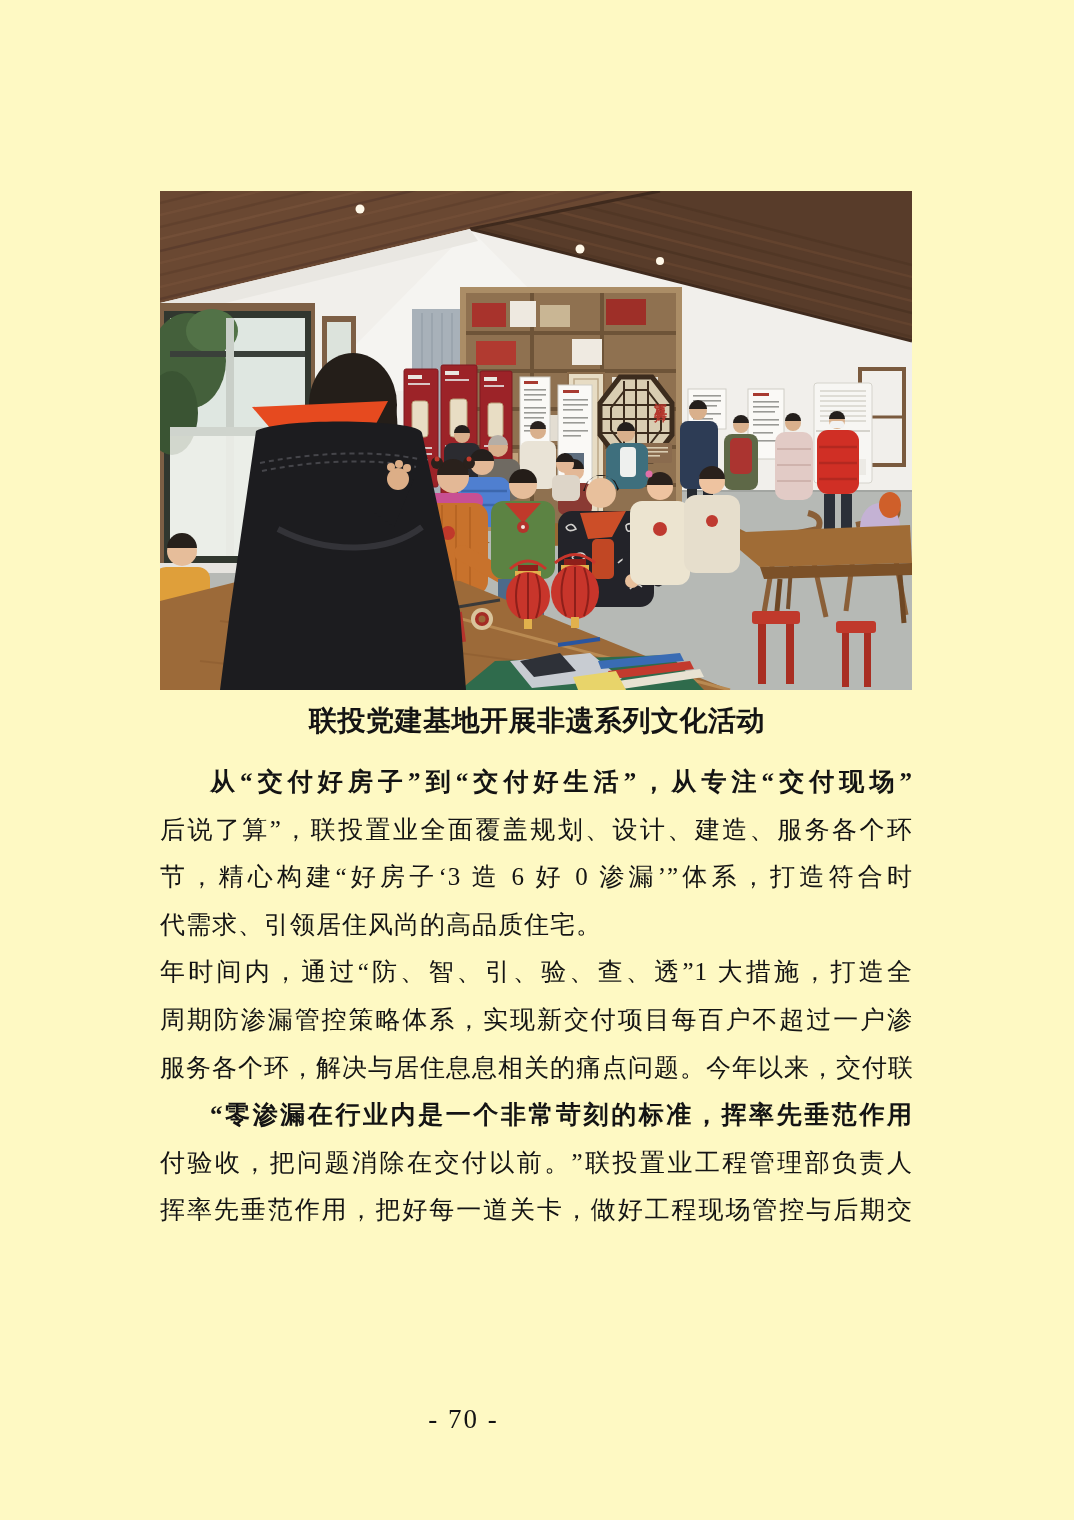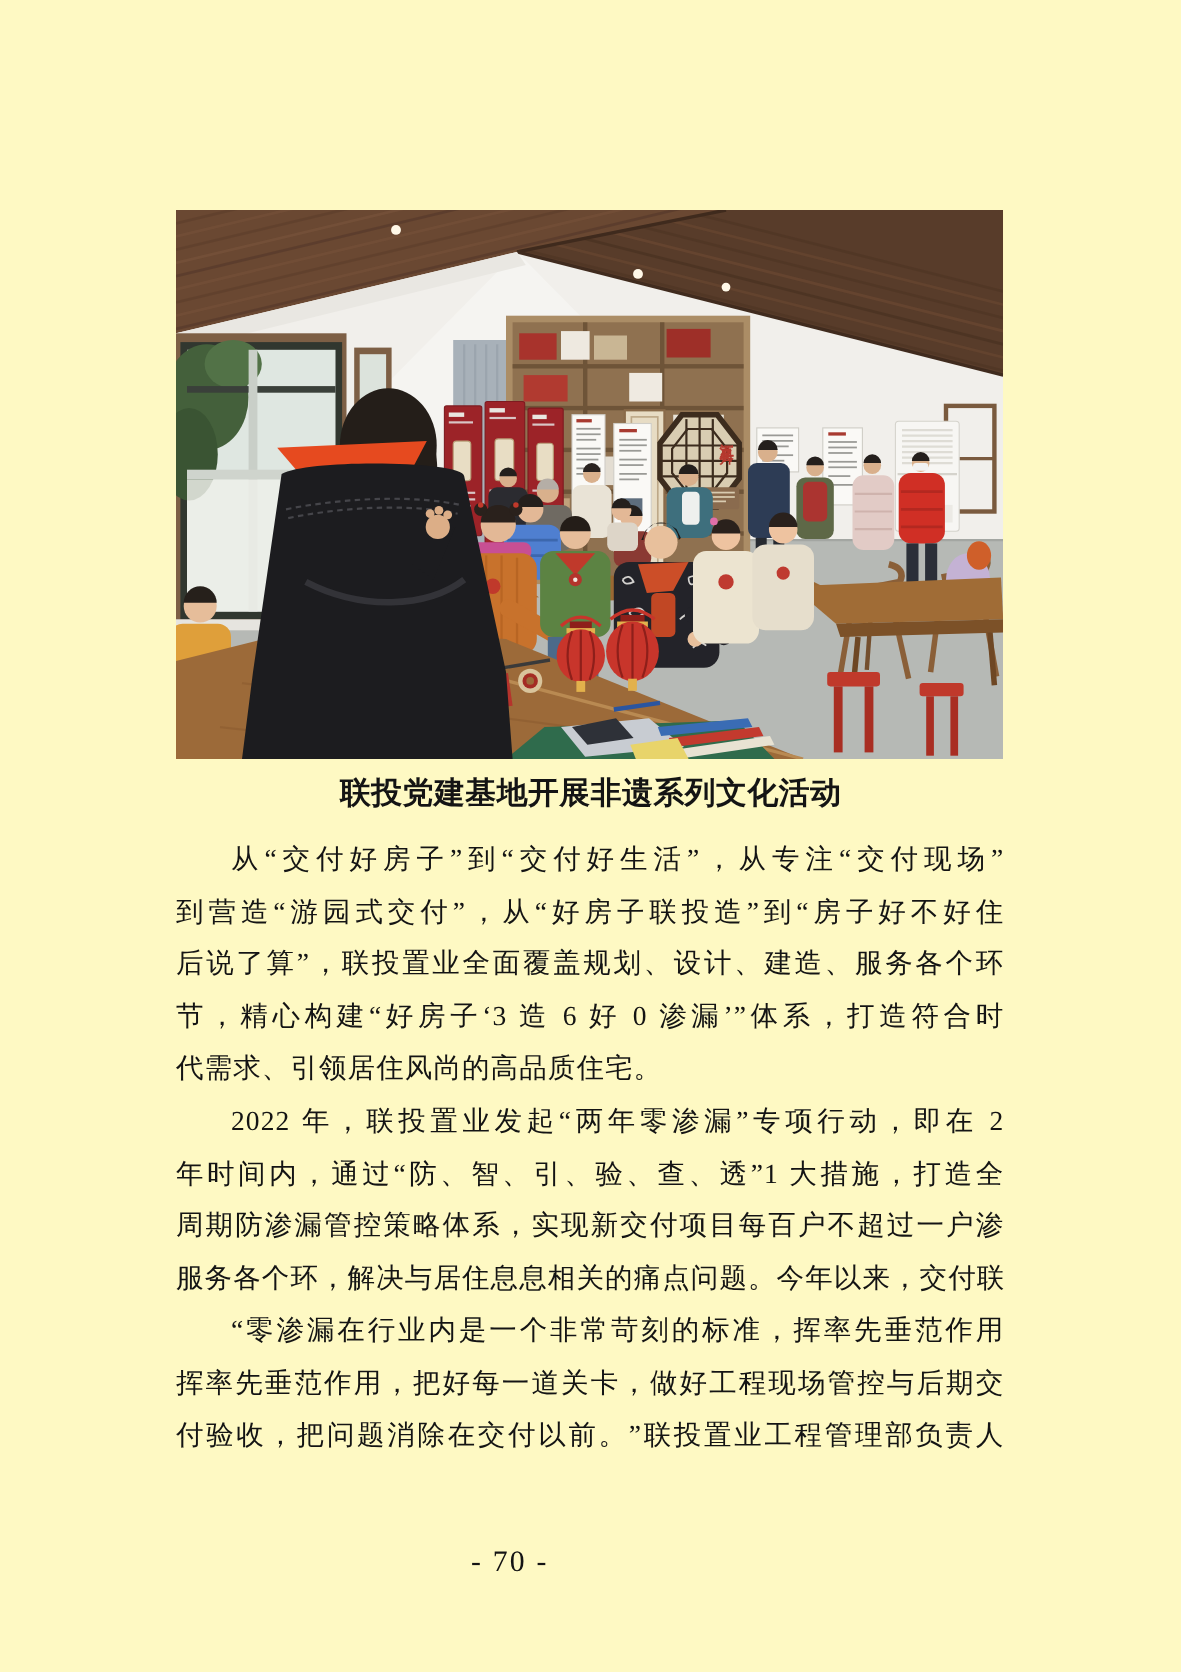--- a/index.html
+++ b/index.html
@@ -8,21 +8,21 @@
   .photo{position:absolute;left:160px;top:191px;width:752px;height:499px;margin:0;overflow:hidden;}
   .photo svg{display:block;width:752px;height:499px;}
   .calligraphy{position:absolute;left:489px;top:202px;width:20px;height:72px;
         writing-mode:vertical-rl;text-orientation:upright;font-size:13px;line-height:17px;
         color:#b5382e;font-weight:bold;letter-spacing:2px;}
   .caption{position:absolute;left:0;top:702px;width:1074px;text-align:center;
         font-size:28px;font-weight:bold;letter-spacing:0.5px;}
   .body-text{position:absolute;left:160px;top:758px;width:753px;}
   .line{font-size:25px;line-height:47.6px;height:47.6px;white-space:nowrap;
         text-align:justify;text-align-last:justify;letter-spacing:1px;overflow:hidden;}
-  .line.indent{text-indent:2em;}
+  .line.indent{text-indent:2em;font-weight:bold;}
   .line.last{text-align-last:left;}
   .page-number{position:absolute;left:0;top:1404px;width:927px;text-align:center;
         font-size:27px;letter-spacing:2px;}
 </style>
 </head>
 <body>
 
 <div class="page">
 
   <figure class="photo">
@@ -485,28 +485,26 @@
         <circle cx="247" cy="277" r="4" fill="#dcae87"></circle>
       </g>
     </svg>
     <div class="calligraphy">江夏名片</div>
   </figure>
 
   <div class="caption">联投党建基地开展非遗系列文化活动</div>
 
   <div class="body-text">
       <div class="line indent">从“交付好房子”到“交付好生活”，从专注“交付现场”</div>
-      <div class="line">到营造“游园式交付”，从“好房子联投造”到“房子好不好住</div>
       <div class="line">后说了算”，联投置业全面覆盖规划、设计、建造、服务各个环</div>
       <div class="line">节，精心构建“好房子‘3 造 6 好 0 渗漏’”体系，打造符合时</div>
       <div class="line last">代需求、引领居住风尚的高品质住宅。</div>
-      <div class="line indent">2022 年，联投置业发起“两年零渗漏”专项行动，即在 2</div>
       <div class="line">年时间内，通过“防、智、引、验、查、透”1 大措施，打造全</div>
       <div class="line">周期防渗漏管控策略体系，实现新交付项目每百户不超过一户渗</div>
       <div class="line">服务各个环，解决与居住息息相关的痛点问题。今年以来，交付联</div>
       <div class="line indent">“零渗漏在行业内是一个非常苛刻的标准，挥率先垂范作用</div>
+      <div class="line">付验收，把问题消除在交付以前。”联投置业工程管理部负责人</div>
       <div class="line">挥率先垂范作用，把好每一道关卡，做好工程现场管控与后期交</div>
-      <div class="line">付验收，把问题消除在交付以前。”联投置业工程管理部负责人</div>
     </div>
 
   <div class="page-number">- 70 -</div>
 
 </div>
 
 </body></html>

